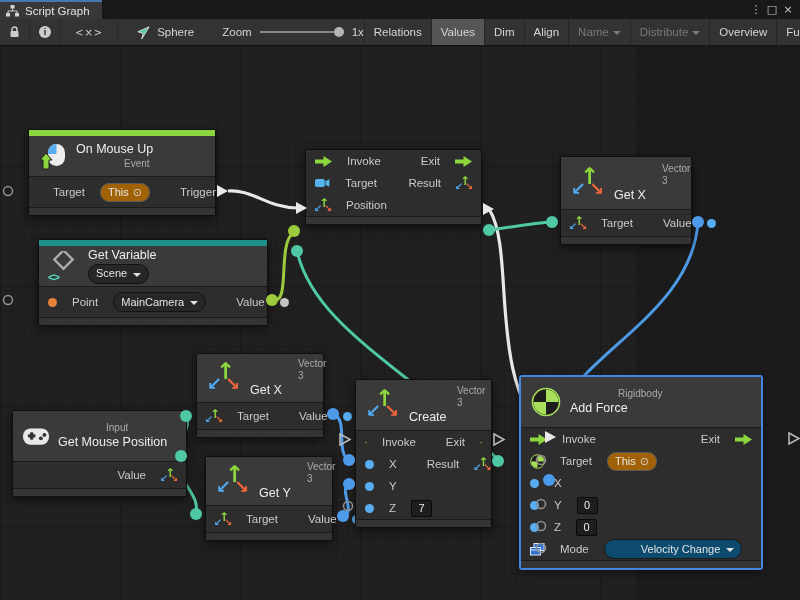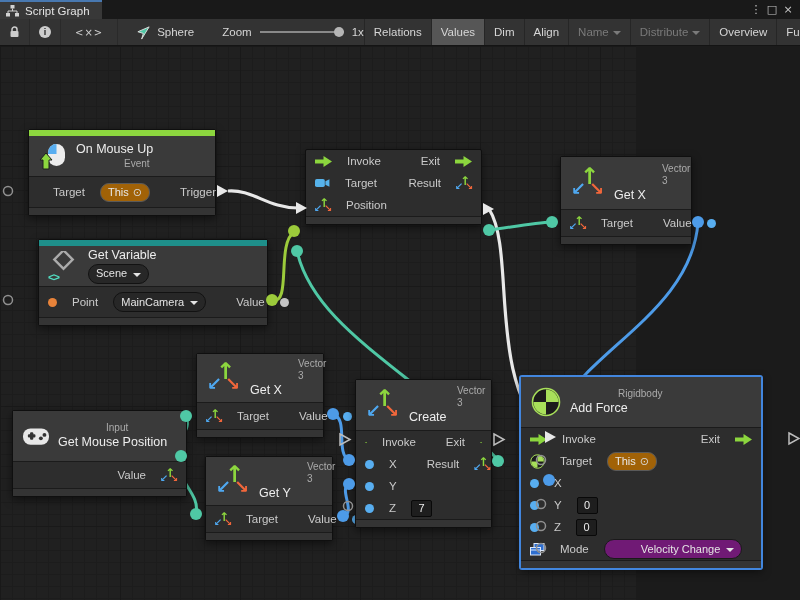--- a/index.html
+++ b/index.html
@@ -49,21 +49,21 @@
   .nfoot{height:7px;background:#343434;border-top:1px solid #1b1b1b;}
   .spacer{flex:1;}
   .dot{width:9px;height:9px;border-radius:50%;flex:none;}
   .dot.blue{background:#58AEF0;}
   .dot.orange{background:#E8833A;}
   .dot.gray{background:#C4C4C4;}
 
   .pill-this{display:inline-flex;align-items:center;gap:4px;background:#a16207;border:1px solid #5a5a5a;border-radius:9px;padding:0 7px;height:17px;font-size:11px;color:#e8e8e8;}
   .picker-g{font-size:11px;color:#d8d8d8;}
   .dd{display:inline-flex;align-items:center;gap:6px;background:#272727;border:1px solid #121212;border-radius:10px;padding:1px 7px;color:#e4e4e4;font-size:11px;height:16px;}
-  .dd.light{background:#701a75;border-color:#1a1a1a;padding-left:36px;}
+  .dd.light{background:#0c4a6e;border-color:#1a1a1a;padding-left:36px;}
   .field{display:inline-block;background:#1e1e1e;border:1px solid #090909;border-radius:2px;padding:0 5px;min-width:9px;text-align:center;color:#ececec;font-size:11px;height:15px;line-height:15px;}
 
   
   .vec3{position:relative;display:inline-block;width:16px;height:15px;flex:none;}
   .vec3 i{font-style:normal;position:absolute;font-family:"DejaVu Sans",sans-serif;font-weight:700;line-height:1;}
   .vec3 .up{color:#8CD63E;font-size:12px;left:4px;top:-1px;}
   .vec3 .dl{color:#4FA8F0;font-size:10px;left:-1px;top:6px;}
   .vec3 .dr{color:#F2673B;font-size:10px;left:9px;top:6px;}
   .vec3.big{width:34px;height:32px;}
   .vec3.big .up{font-size:23px;left:9px;top:-2px;}

